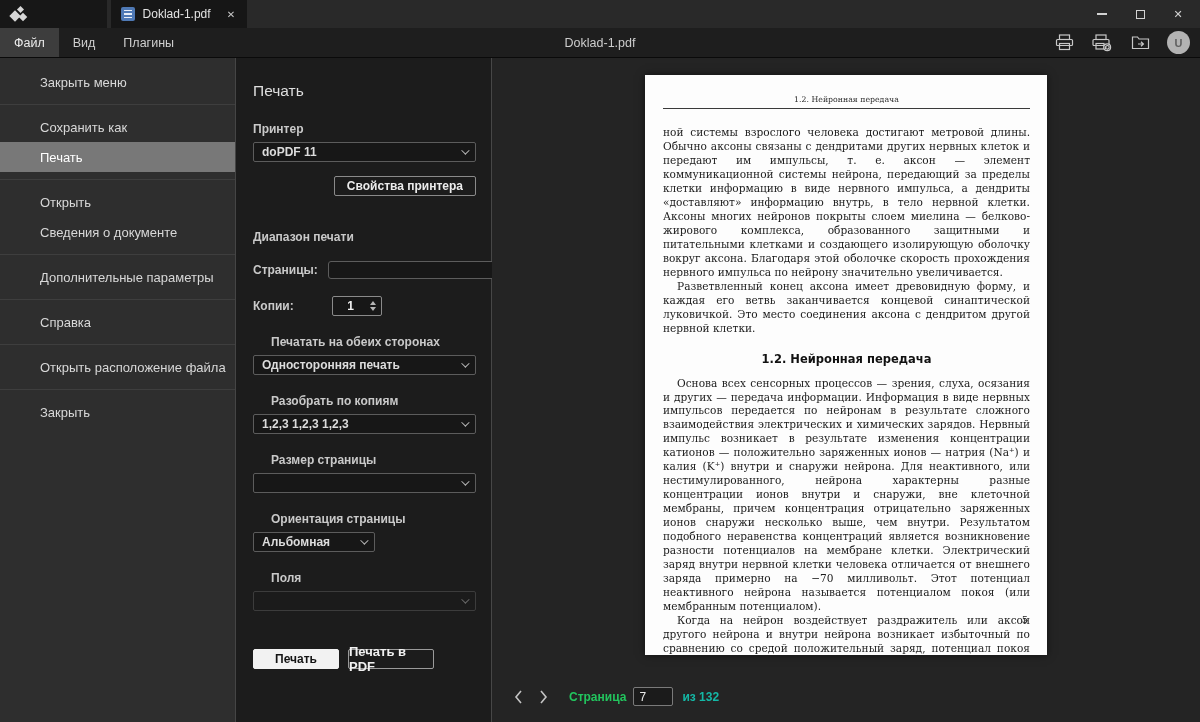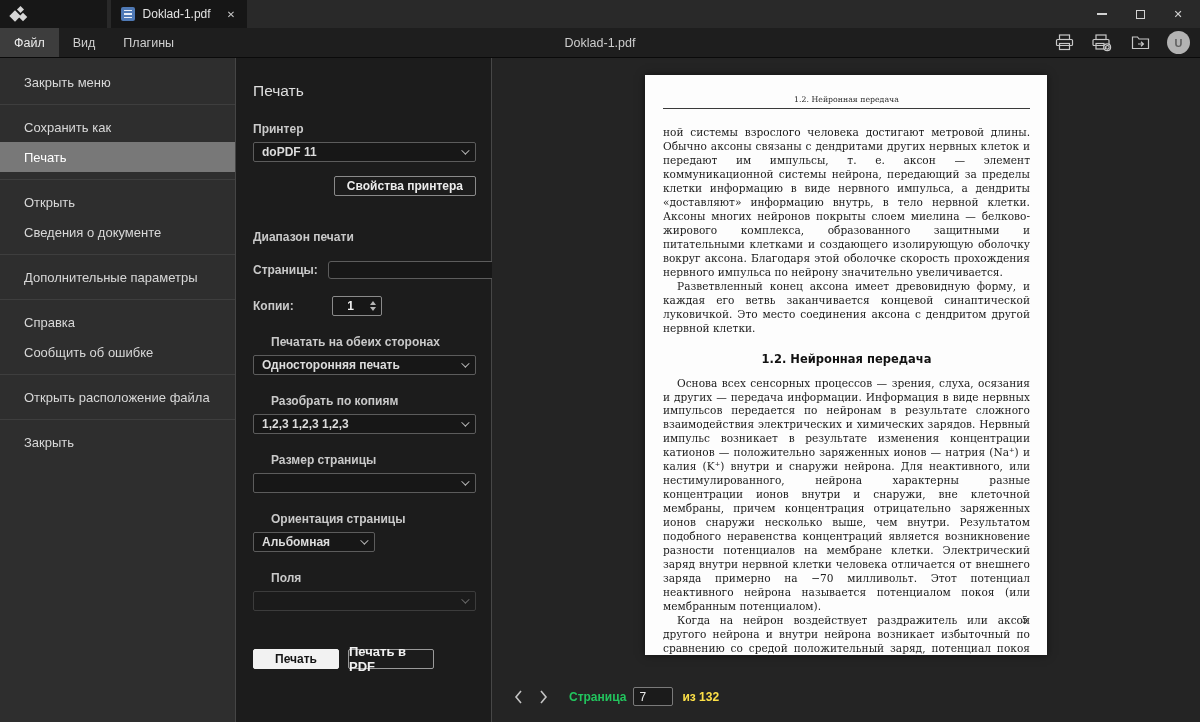--- a/index.html
+++ b/index.html
@@ -41,21 +41,21 @@
   .avatar { width:23px; height:23px; border-radius:50%; background:#b3b3b3; color:#5f5f5f;
             font-weight:bold; font-size:11px; display:flex; align-items:center; justify-content:center; }
 
   
   .content { flex:1; display:flex; min-height:0; }
 
   
   .sidebar { width:236px; background:#2e2e2e; border-right:1px solid #454545; padding-top:2px; }
   .sgroup { padding:7px 0; border-bottom:1px solid #3e3e3e; }
   .sgroup:last-child { border-bottom:none; }
-  .sitem { height:30px; display:flex; align-items:center; padding-left:24px;
+  .sitem { height:30px; display:flex; align-items:center; padding-left:40px;
            color:#d8d8d8; font-size:13px; white-space:nowrap; }
   .sitem.selected { background:#787878; color:#ffffff; }
 
   
   .print-panel { width:256px; background:#1c1c1c; border-right:1px solid #474747;
                  padding:24px 15px 0 17px; position:relative; }
   .pp-title { color:#dedede; font-size:15.5px; font-weight:normal; margin-bottom:22px; }
   .f-label { color:#c9c9c9; font-size:12px; font-weight:bold; margin-bottom:6px; }
   .select { height:20px; background:#171717; border:1px solid #5c5c5c; border-radius:2px;
             display:flex; align-items:center; justify-content:space-between; padding:0 8px;
@@ -101,21 +101,21 @@
                  font-size:11.5px; text-align:center; margin:16px 0 11px; color:#111; }
   .page-num { position:absolute; right:19px; bottom:30px; font-size:10px; color:#1b1b1b; }
 
   
   .pager { position:absolute; left:21px; bottom:16px; display:flex; align-items:center; }
   .pager svg { display:block; }
   .pg-prev { margin-right:14px; } .pg-next { margin-right:20px; }
   .pager-label { color:#22c55e; font-size:12px; font-weight:bold; margin-right:7px; }
   .pager-input { width:40px; height:19px; background:#1b1b1b; border:1px solid #7a7a7a; border-radius:2px;
                  color:#ececec; font-size:12px; padding:0 5px; outline:none; font-family:inherit; }
-  .pager-total { color:#fde047; font-size:12px; font-weight:bold; margin-left:9px; }
+  .pager-total { color:#14b8a6; font-size:12px; font-weight:bold; margin-left:9px; }
 
   svg.icon { stroke:#c8c8c8; fill:none; stroke-width:1.2; }
 </style>
 </head>
 <body>
 
 <div class="window">
 
   <div class="titlebar">
     <div class="logo-block">
@@ -191,21 +191,20 @@
       </div>
       <div class="sgroup">
         <div class="sitem">Открыть</div>
         <div class="sitem">Сведения о документе</div>
       </div>
       <div class="sgroup">
         <div class="sitem">Дополнительные параметры</div>
       </div>
       <div class="sgroup">
         <div class="sitem">Справка</div>
-        <div class="sitem">Сообщить об ошибке</div>
       </div>
       <div class="sgroup">
         <div class="sitem">Открыть расположение файла</div>
       </div>
       <div class="sgroup">
         <div class="sitem">Закрыть</div>
       </div>
     </div>
 
     <div class="print-panel">

